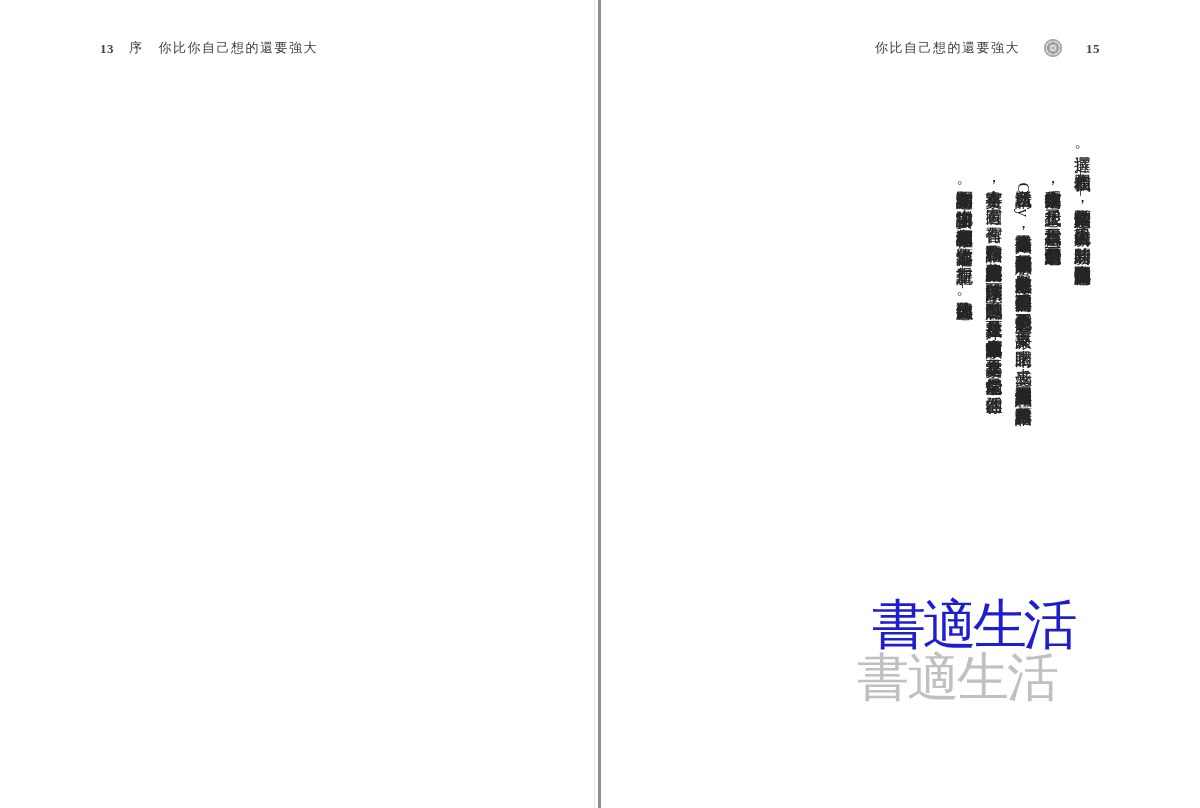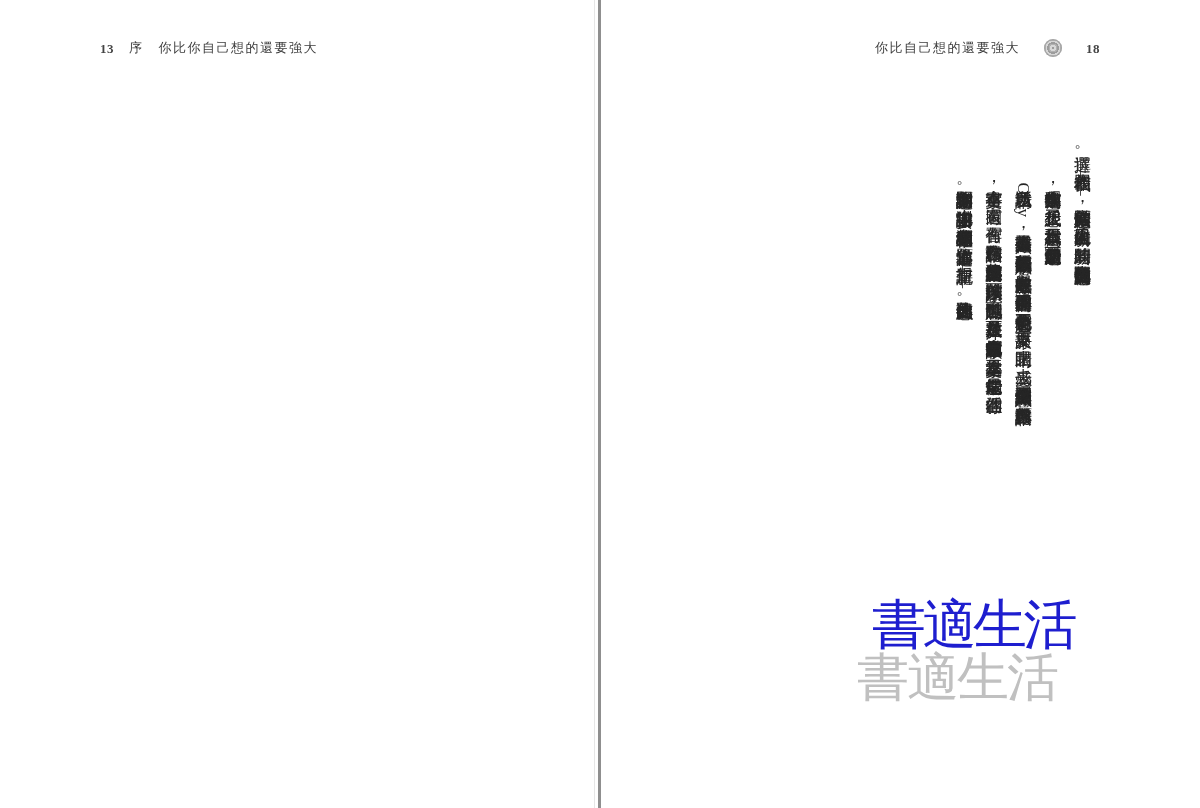--- a/index.html
+++ b/index.html
@@ -80,21 +80,21 @@
     </div>
   </div>
 
   <div class="gutter-light"></div>
   <div class="gutter-dark"></div>
 
   <div class="page page-right">
     <div class="header header-right">
       <span class="booktitle">你比自己想的還要強大</span>
       <span class="logo"></span>
-      <span class="pagenum">18</span>
+      <span class="pagenum">15</span>
     </div>
 
     <div class="vtext">
       <p>選擇。因為我相信——當你願意開始這樣做，人生會出現新的出口，新的時間線，也會開啟那個你從未想過的「更大的你」。</p>
       <p class="indent">在寫作這本書的過程中，我想了很久，我不只想寫一本書，而是想創造一個「活的能量場」。</p>
       <p class="indent">所以我邀請 Only 為這本書畫了六張圖像，每一張都代表一種不同的頻率能量狀態，與書中的主題彼此呼應。你不需要理解圖的邏輯，也不需要分析它的顏色。只要靜下來、閉上眼睛、去感受。讓圖像引導你進入一個更深層的意識，讓頻率自己與你對話。</p>
       <p class="indent">這本書有文字，還有圖、有習作，讓你和自己對話，讓你重新感受自己與世界的連結。你可以按順序閱讀，也可以隨意翻開：甚至只是放在床頭，它也會發揮它該有的頻率作用。這不只是一本文字書，它是一個能量場，一個活的存在。</p>
       <p class="indent">謝謝你願意翻開這本書。也謝謝宇宙的安排，讓我們在這樣的頻率裡相遇。願你透過這本書，重新記得——你比你自己想的還要強大。</p>
     </div>
   </div>

